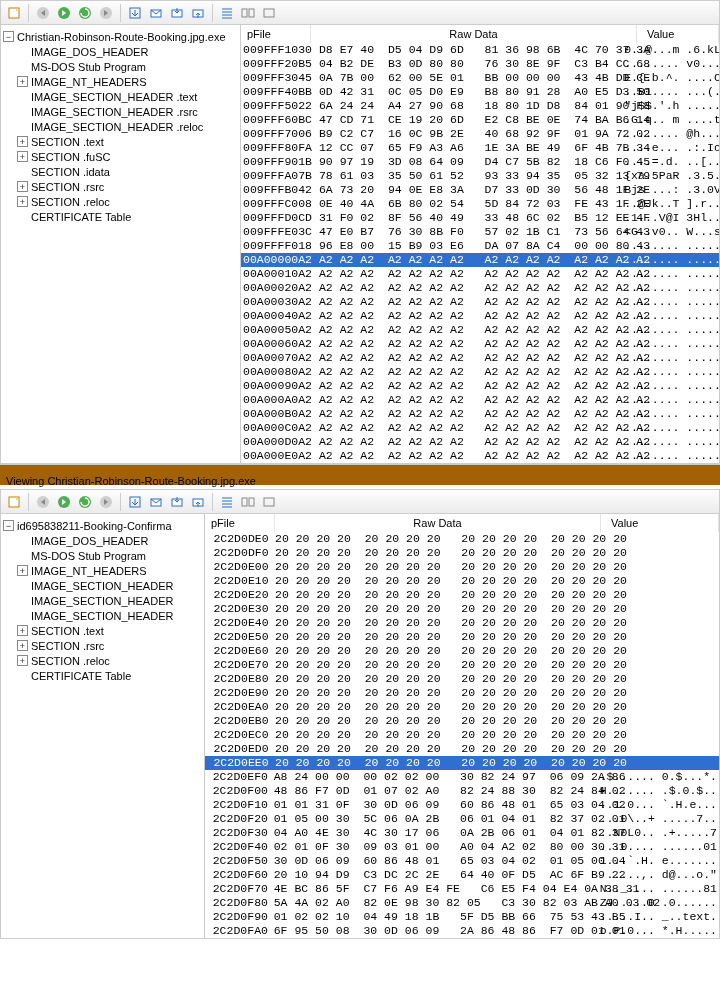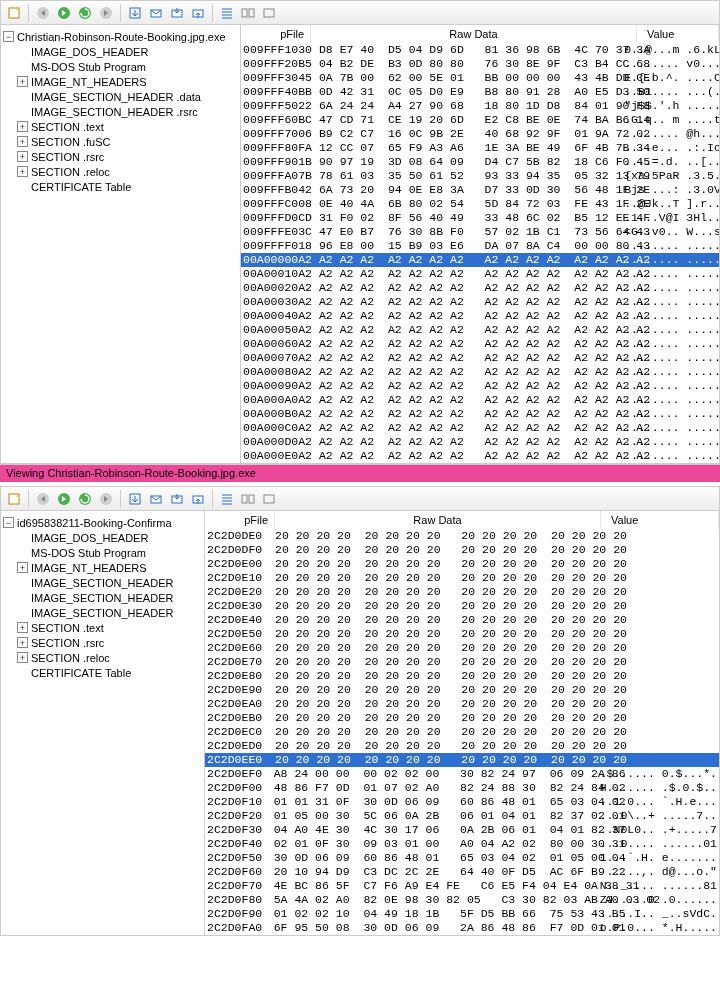--- a/index.html
+++ b/index.html
@@ -10,30 +10,30 @@
   .tbtn svg { display: block; }
   .sep { width: 1px; height: 18px; background: #ccc; margin: 0 2px; }
   .split { display: flex; }
   .tree { width: 240px; border-right: 1px solid #ccc; padding: 4px 0; overflow: hidden; }
   .tree-row { display: flex; align-items: center; height: 15px; padding: 0 2px; white-space: nowrap; color: #000; }
   .tree-row .tw { width: 11px; height: 11px; border: 1px solid #888; display: flex; align-items: center; justify-content: center; font-size: 9px; line-height: 8px; color: #333; margin-right: 3px; flex-shrink: 0; background:#fff;}
   .tree-row .sp { display:inline-block; }
   .hex { flex: 1; font-family: "Courier New", monospace; font-size: 11.5px; line-height: 14px; overflow: hidden; }
   .hex-head { display: flex; background: #fff; border-bottom: 0; color: #000; font-family: Tahoma, Arial, sans-serif; font-size: 11px; height: 18px; align-items: center; }
   .hex-head .col { border-right: 1px solid #e4e4e4; padding: 2px 6px; }
-  .hex-head .c1 { width: 70px; text-align:right;}
+  .hex-head .c1 { width: 70px; text-align:left;}
   .hex-head .c2 { width: 326px; text-align:center;}
   .hex-head .c3 { flex: 1; padding-left:10px;}
   .hrow { display: flex; padding: 0 2px; white-space: pre; }
   .hrow.sel { background: #2f6fd0; color: #fff; }
-  .hrow .addr { width: 68px; color: #000; }
+  .hrow .addr { width: 68px; color: #000; text-align: center; }
   .hrow.sel .addr { color:#fff;}
   .hrow .bytes { width: 326px; letter-spacing: 0; }
   .hrow .ascii { flex: 1; }
-  .status { height: 18px; padding: 2px 6px; font-size: 11px; border-top: 1px solid #ccc; background: #ec4899; }
+  .status { height: 18px; padding: 10px 6px; font-size: 11px; border-top: 1px solid #ccc; background: #a16207; }
   .pane2 .tree { width: 204px; }
 </style>
 </head>
 <body>
 
 <div class="pane">
   <div class="toolbar">
     <span class="tbtn">
         <svg width="14" height="14">
           <rect x="2" y="2" width="10" height="10" fill="#fff" stroke="#b8860b"></rect>
@@ -126,36 +126,46 @@
             <span>MS-DOS Stub Program</span>
           </div>
           <div class="tree-row">
             <span class="sp" style="width: 14px;"></span>
             <span class="tw">+</span>
             <span>IMAGE_NT_HEADERS</span>
           </div>
           <div class="tree-row">
             <span class="sp" style="width: 14px;"></span>
             <span class="sp" style="width: 14px;"></span>
-            <span>IMAGE_SECTION_HEADER .data</span>
+            <span>IMAGE_SECTION_HEADER .text</span>
           </div>
           <div class="tree-row">
             <span class="sp" style="width: 14px;"></span>
             <span class="sp" style="width: 14px;"></span>
             <span>IMAGE_SECTION_HEADER .rsrc</span>
           </div>
           <div class="tree-row">
             <span class="sp" style="width: 14px;"></span>
+            <span class="sp" style="width: 14px;"></span>
+            <span>IMAGE_SECTION_HEADER .reloc</span>
+          </div>
+          <div class="tree-row">
+            <span class="sp" style="width: 14px;"></span>
             <span class="tw">+</span>
             <span>SECTION .text</span>
           </div>
           <div class="tree-row">
             <span class="sp" style="width: 14px;"></span>
             <span class="tw">+</span>
             <span>SECTION .fuSC</span>
+          </div>
+          <div class="tree-row">
+            <span class="sp" style="width: 14px;"></span>
+            <span class="sp" style="width: 14px;"></span>
+            <span>SECTION .idata</span>
           </div>
           <div class="tree-row">
             <span class="sp" style="width: 14px;"></span>
             <span class="tw">+</span>
             <span>SECTION .rsrc</span>
           </div>
           <div class="tree-row">
             <span class="sp" style="width: 14px;"></span>
             <span class="tw">+</span>
             <span>SECTION .reloc</span>
@@ -372,18 +382,18 @@
           <div class="hrow"><span class="addr">2C2D0EF0</span><span class="bytes">A8 24 00 00  00 02 02 00   30 82 24 97  06 09 2A 86</span><span class="ascii">.$...... 0.$...*.</span></div>
           <div class="hrow"><span class="addr">2C2D0F00</span><span class="bytes">48 86 F7 0D  01 07 02 A0   82 24 88 30  82 24 84 02</span><span class="ascii">H....... .$.0.$..</span></div>
           <div class="hrow"><span class="addr">2C2D0F10</span><span class="bytes">01 01 31 0F  30 0D 06 09   60 86 48 01  65 03 04 02</span><span class="ascii">..1.0... `.H.e...</span></div>
           <div class="hrow"><span class="addr">2C2D0F20</span><span class="bytes">01 05 00 30  5C 06 0A 2B   06 01 04 01  82 37 02 01</span><span class="ascii">...0\..+ .....7..</span></div>
           <div class="hrow"><span class="addr">2C2D0F30</span><span class="bytes">04 A0 4E 30  4C 30 17 06   0A 2B 06 01  04 01 82 37</span><span class="ascii">..N0L0.. .+.....7</span></div>
           <div class="hrow"><span class="addr">2C2D0F40</span><span class="bytes">02 01 0F 30  09 03 01 00   A0 04 A2 02  80 00 30 31</span><span class="ascii">...0.... ......01</span></div>
           <div class="hrow"><span class="addr">2C2D0F50</span><span class="bytes">30 0D 06 09  60 86 48 01   65 03 04 02  01 05 00 04</span><span class="ascii">1...`.H. e.......</span></div>
           <div class="hrow"><span class="addr">2C2D0F60</span><span class="bytes">20 10 94 D9  C3 DC 2C 2E   64 40 0F D5  AC 6F B9 22</span><span class="ascii"> .....,. d@...o."</span></div>
           <div class="hrow"><span class="addr">2C2D0F70</span><span class="bytes">4E BC 86 5F  C7 F6 A9 E4 FE   C6 E5 F4 04 E4 0A 38 31</span><span class="ascii">N.._.... ......81</span></div>
           <div class="hrow"><span class="addr">2C2D0F80</span><span class="bytes">5A 4A 02 A0  82 0E 98 30 82 05   C3 30 82 03 AB A0 03 02</span><span class="ascii">ZJ.....0 .0......</span></div>
-          <div class="hrow"><span class="addr">2C2D0F90</span><span class="bytes">01 02 02 10  04 49 18 1B   5F D5 BB 66  75 53 43 B5</span><span class="ascii">.....I.. _..sVdC.</span></div>
+          <div class="hrow"><span class="addr">2C2D0F90</span><span class="bytes">01 02 02 10  04 49 18 1B   5F D5 BB 66  75 53 43 B5</span><span class="ascii">.....I.. _..text.</span></div>
           <div class="hrow"><span class="addr">2C2D0FA0</span><span class="bytes">6F 95 50 08  30 0D 06 09   2A 86 48 86  F7 0D 01 01</span><span class="ascii">o.P.0... *.H.....</span></div>
         </div>
     </div>
   </div>
 </div>
 
 </body></html>

